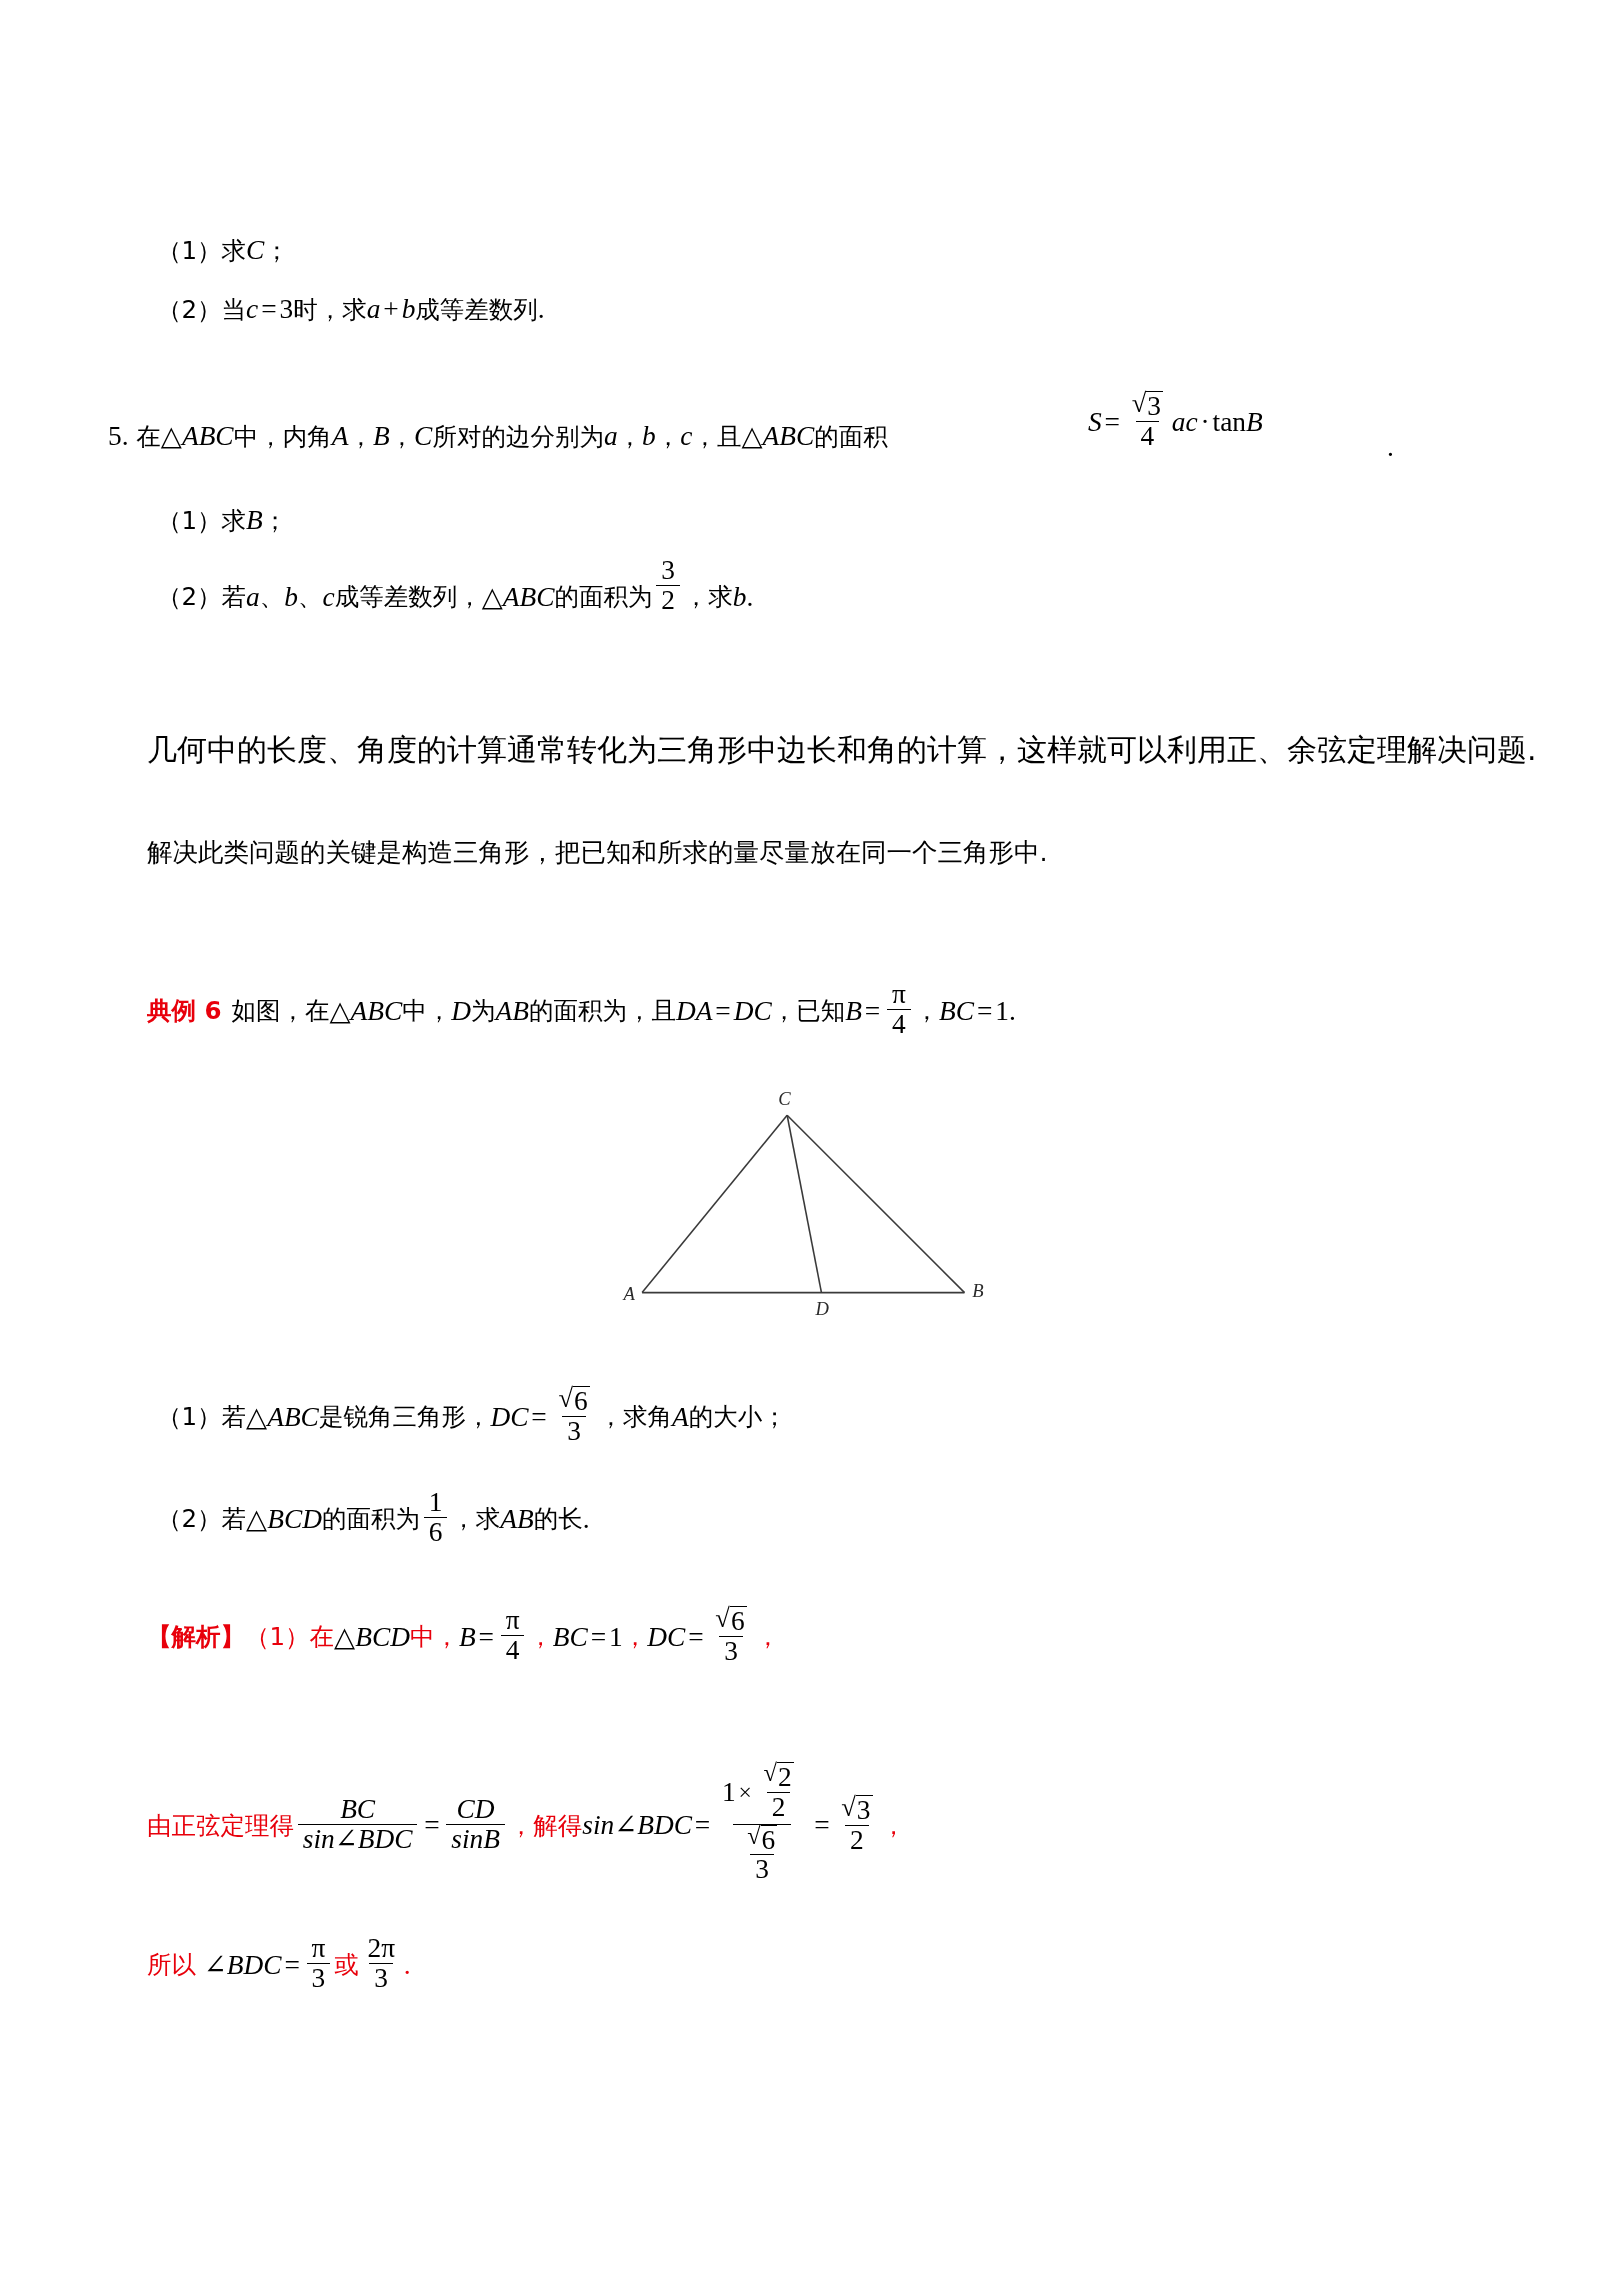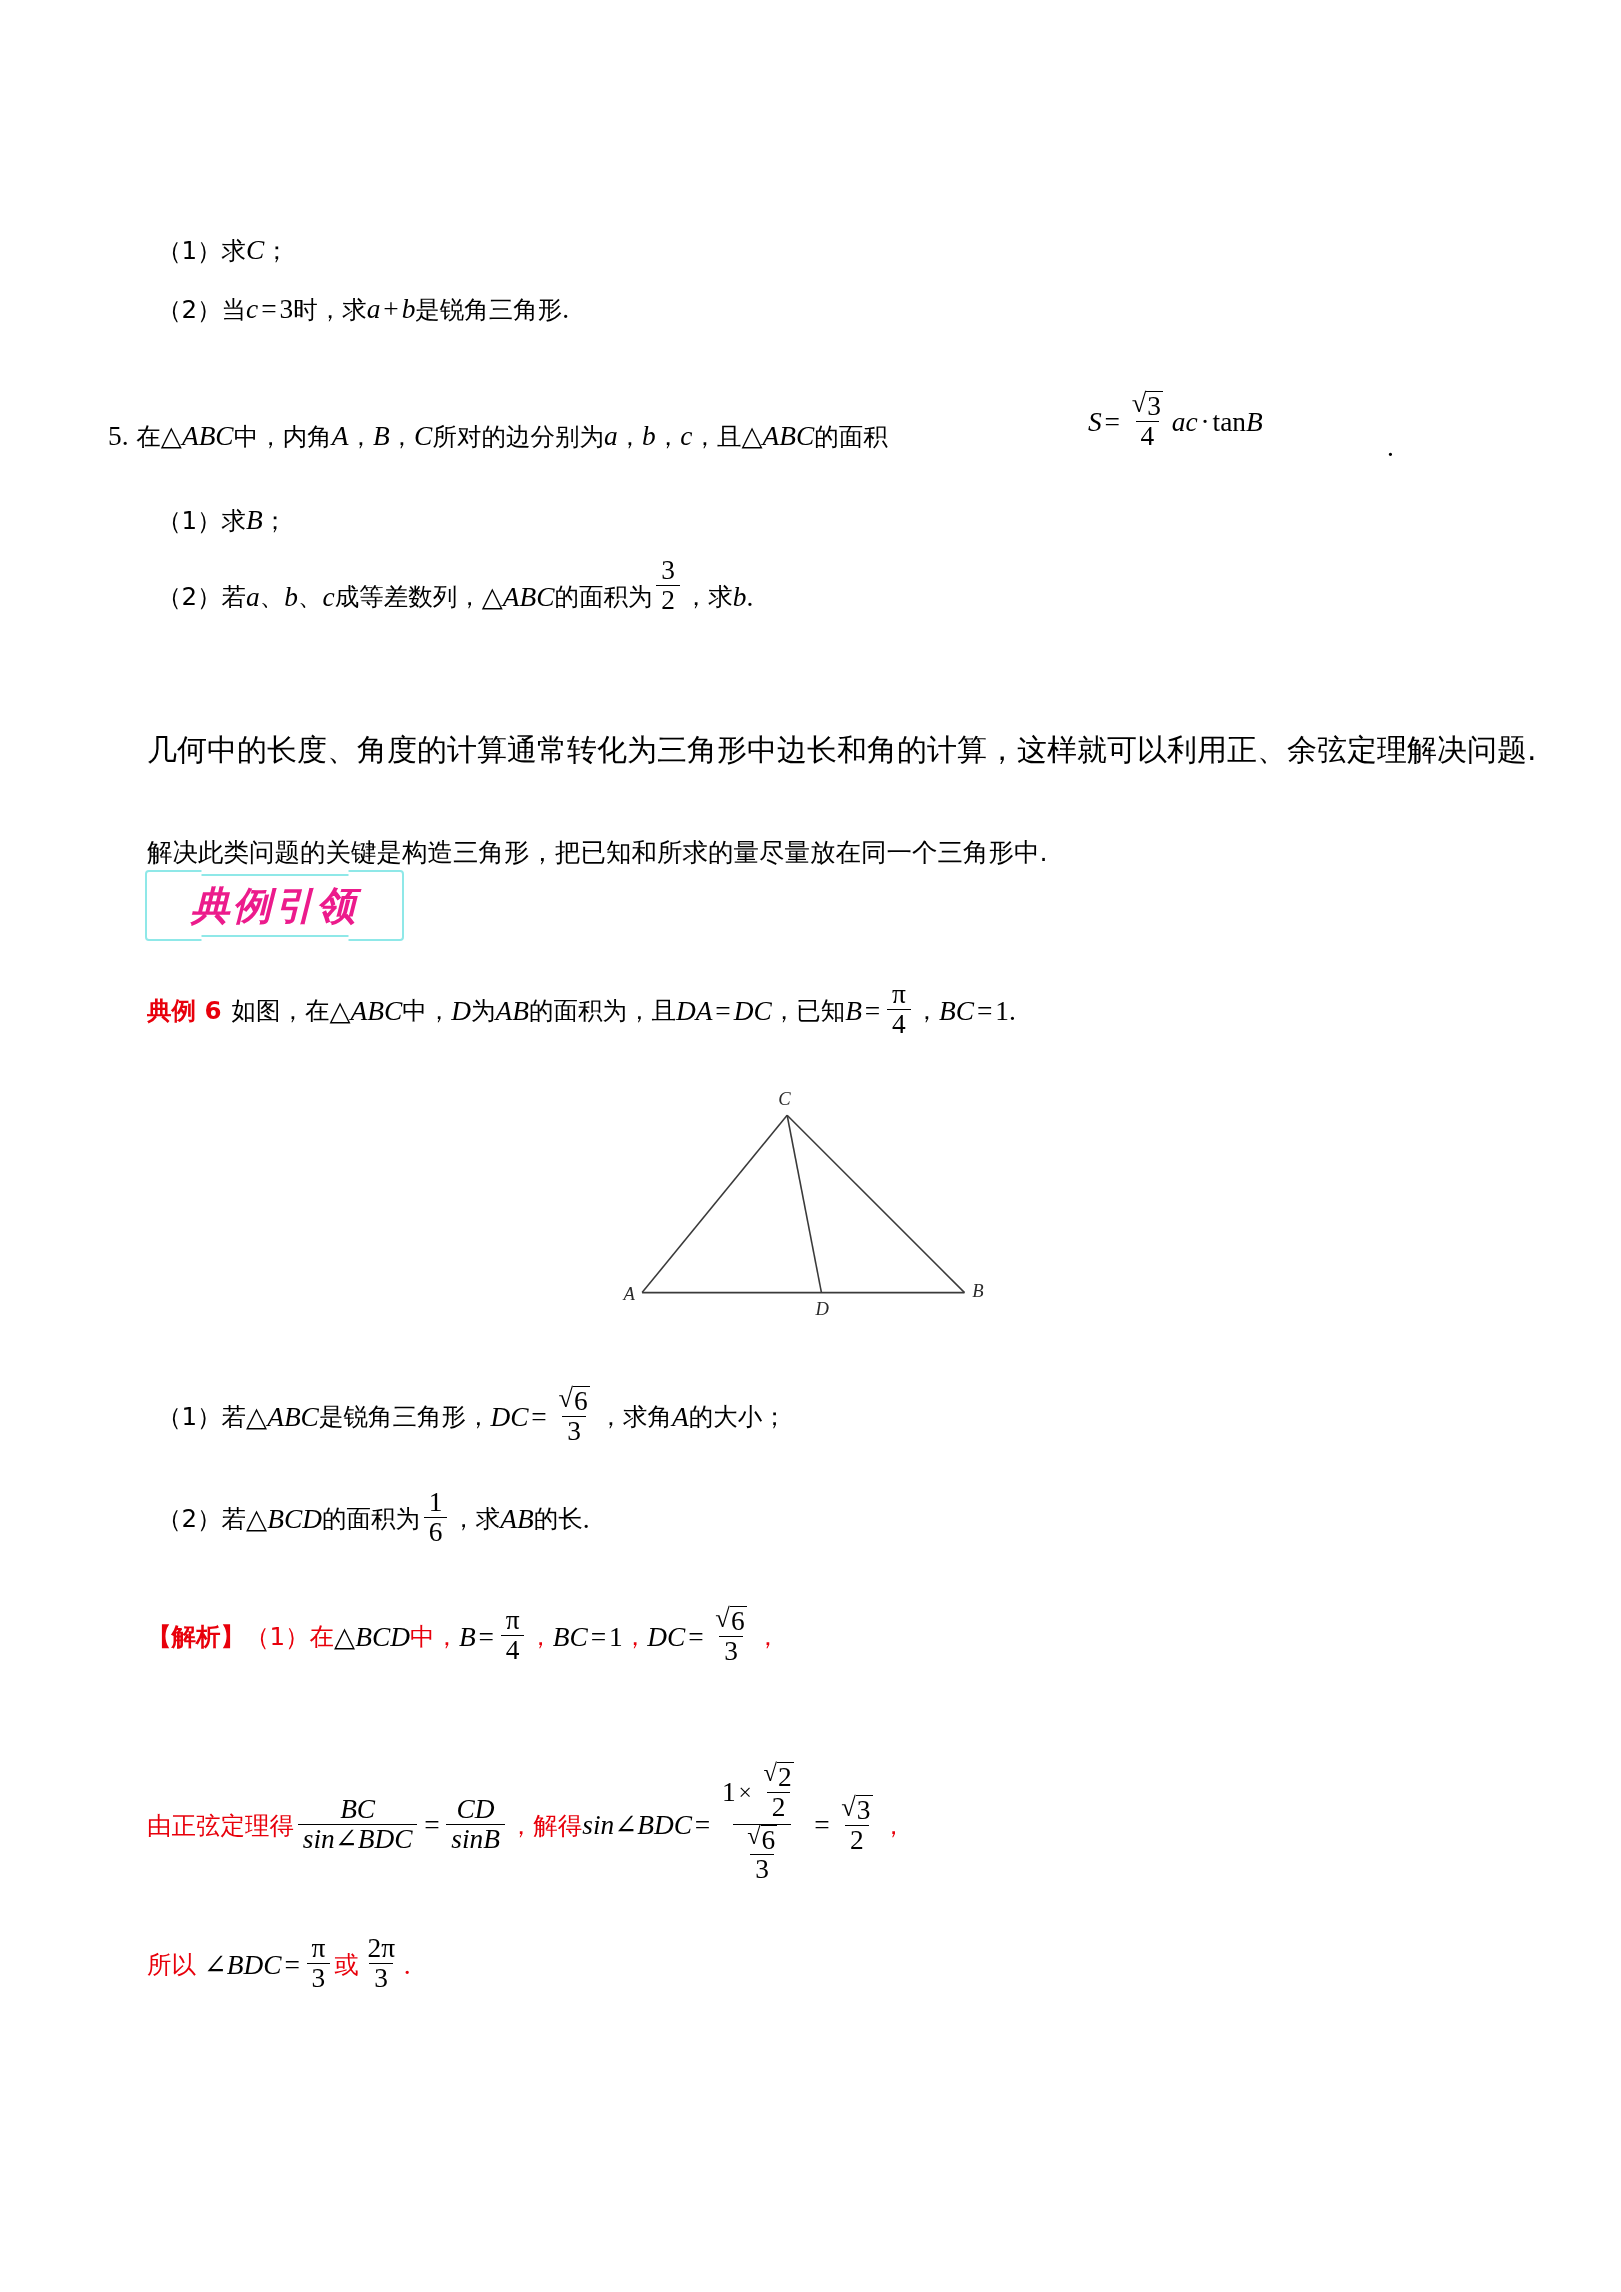--- a/index.html
+++ b/index.html
@@ -134,21 +134,21 @@
     <span class="mrow">
       <span class="cn">（2）</span>
       <span class="cn">当</span>
       <span class="mi">c</span>
       <span class="mo">=</span>
       <span class="mn">3</span>
       <span class="cn">时，求</span>
       <span class="mi">a</span>
       <span class="mo">+</span>
       <span class="mi">b</span>
-      <span class="cn">是锐角三角形</span>
+      <span class="cn">成等差数列</span>
       <span class="mn">.</span>
     </span>
   </div>
 
   <div class="line" style="left:108px; top:421px;">
     <span class="mrow">
       <span class="mn">5.</span>
       <span style="width:7.8px;"></span>
       <span class="cn">在</span>
       <span class="mi">△ABC</span>
@@ -221,28 +221,20 @@
       <span class="cn">，求</span>
       <span class="mi">b</span>
       <span class="mn">.</span>
     </span>
   </div>
 
 
   <div class="line cn" style="left:147px; top:735px; font-size:30px;">几何中的长度、角度的计算通常转化为三角形中边长和角的计算，这样就可以利用正、余弦定理解决问题.</div>
   <div class="line cn" style="left:147px; top:840px; font-size:25.5px;">解决此类问题的关键是构造三角形，把已知和所求的量尽量放在同一个三角形中.</div>
 
-  <div id="dianli-banner" style="left:145px; top:870px;">
-    <div class="frame"></div>
-    <div class="mask-t"></div>
-    <div class="mask-b"></div>
-    <div class="bar-t"></div>
-    <div class="bar-b"></div>
-    <div class="label">典例引领</div>
-  </div>
 
   <div class="line" style="left:147px; top:982px;">
     <span class="mrow">
       <span class="cn red" style="font-weight:bold;">典例 6</span>
       <span style="width:9.8px;"></span>
       <span class="cn">如图，在</span>
       <span class="mi">△ABC</span>
       <span class="cn">中，</span>
       <span class="mi">D</span>
       <span class="cn">为</span>

